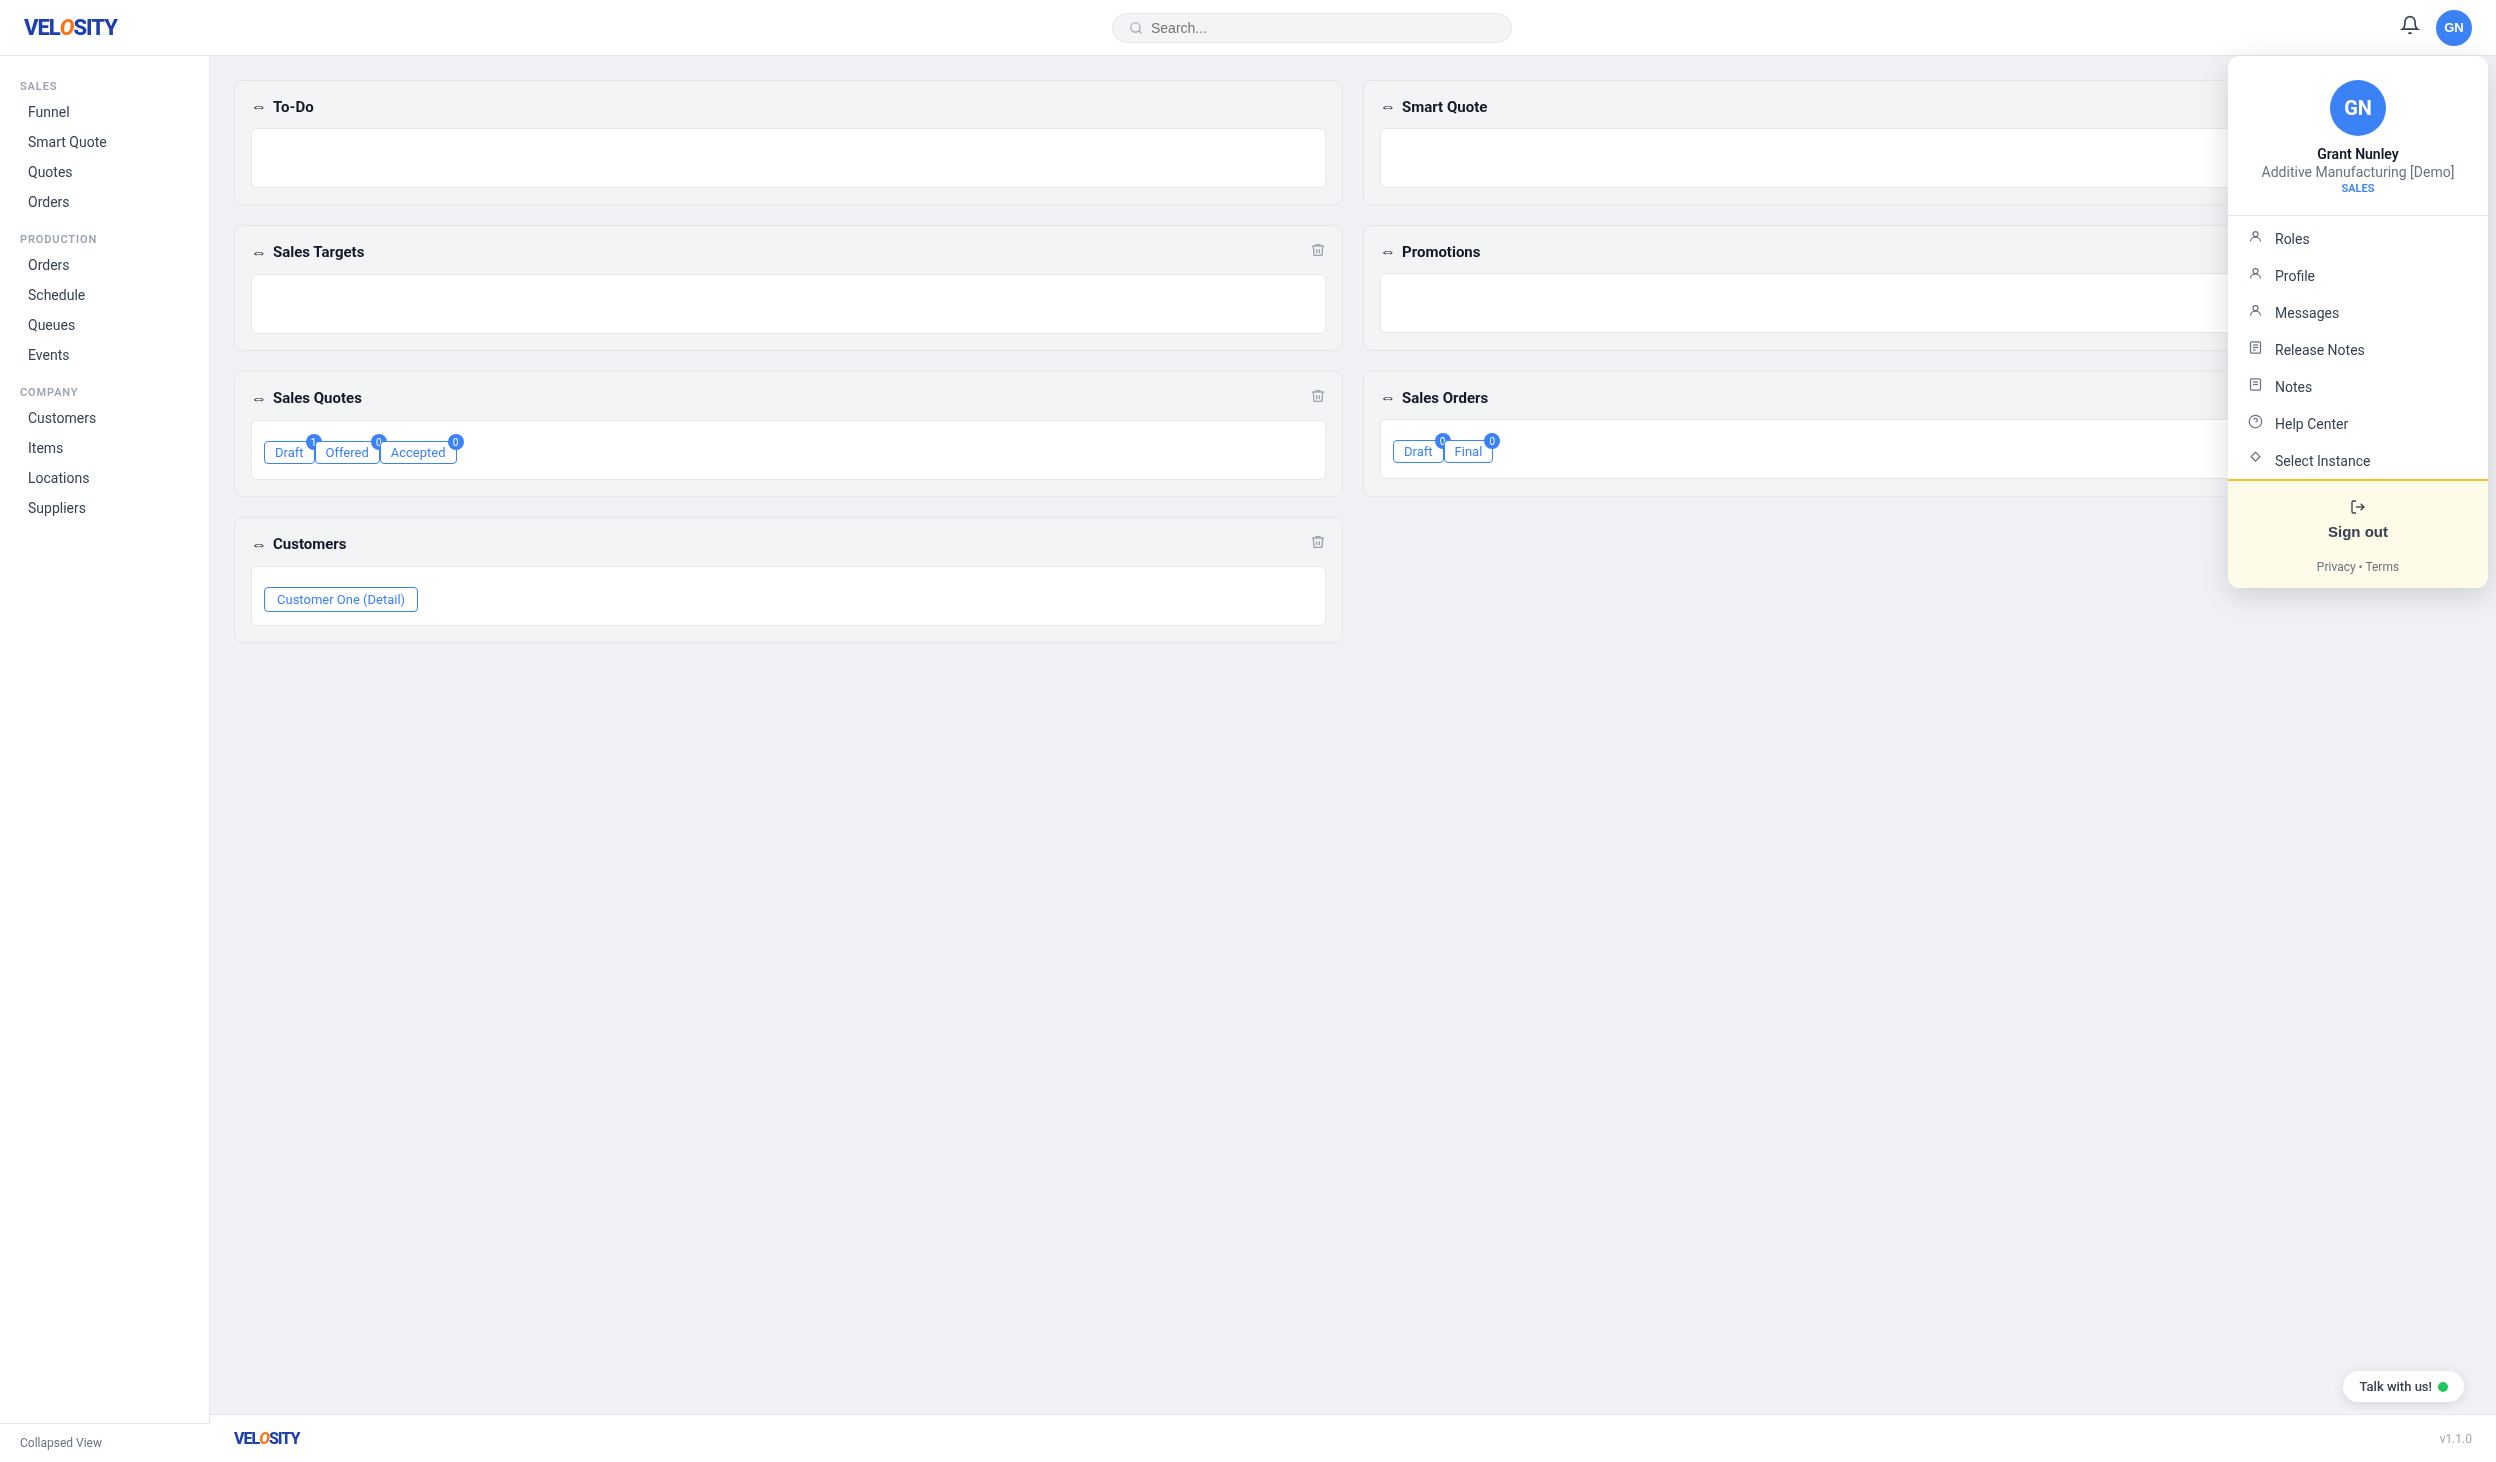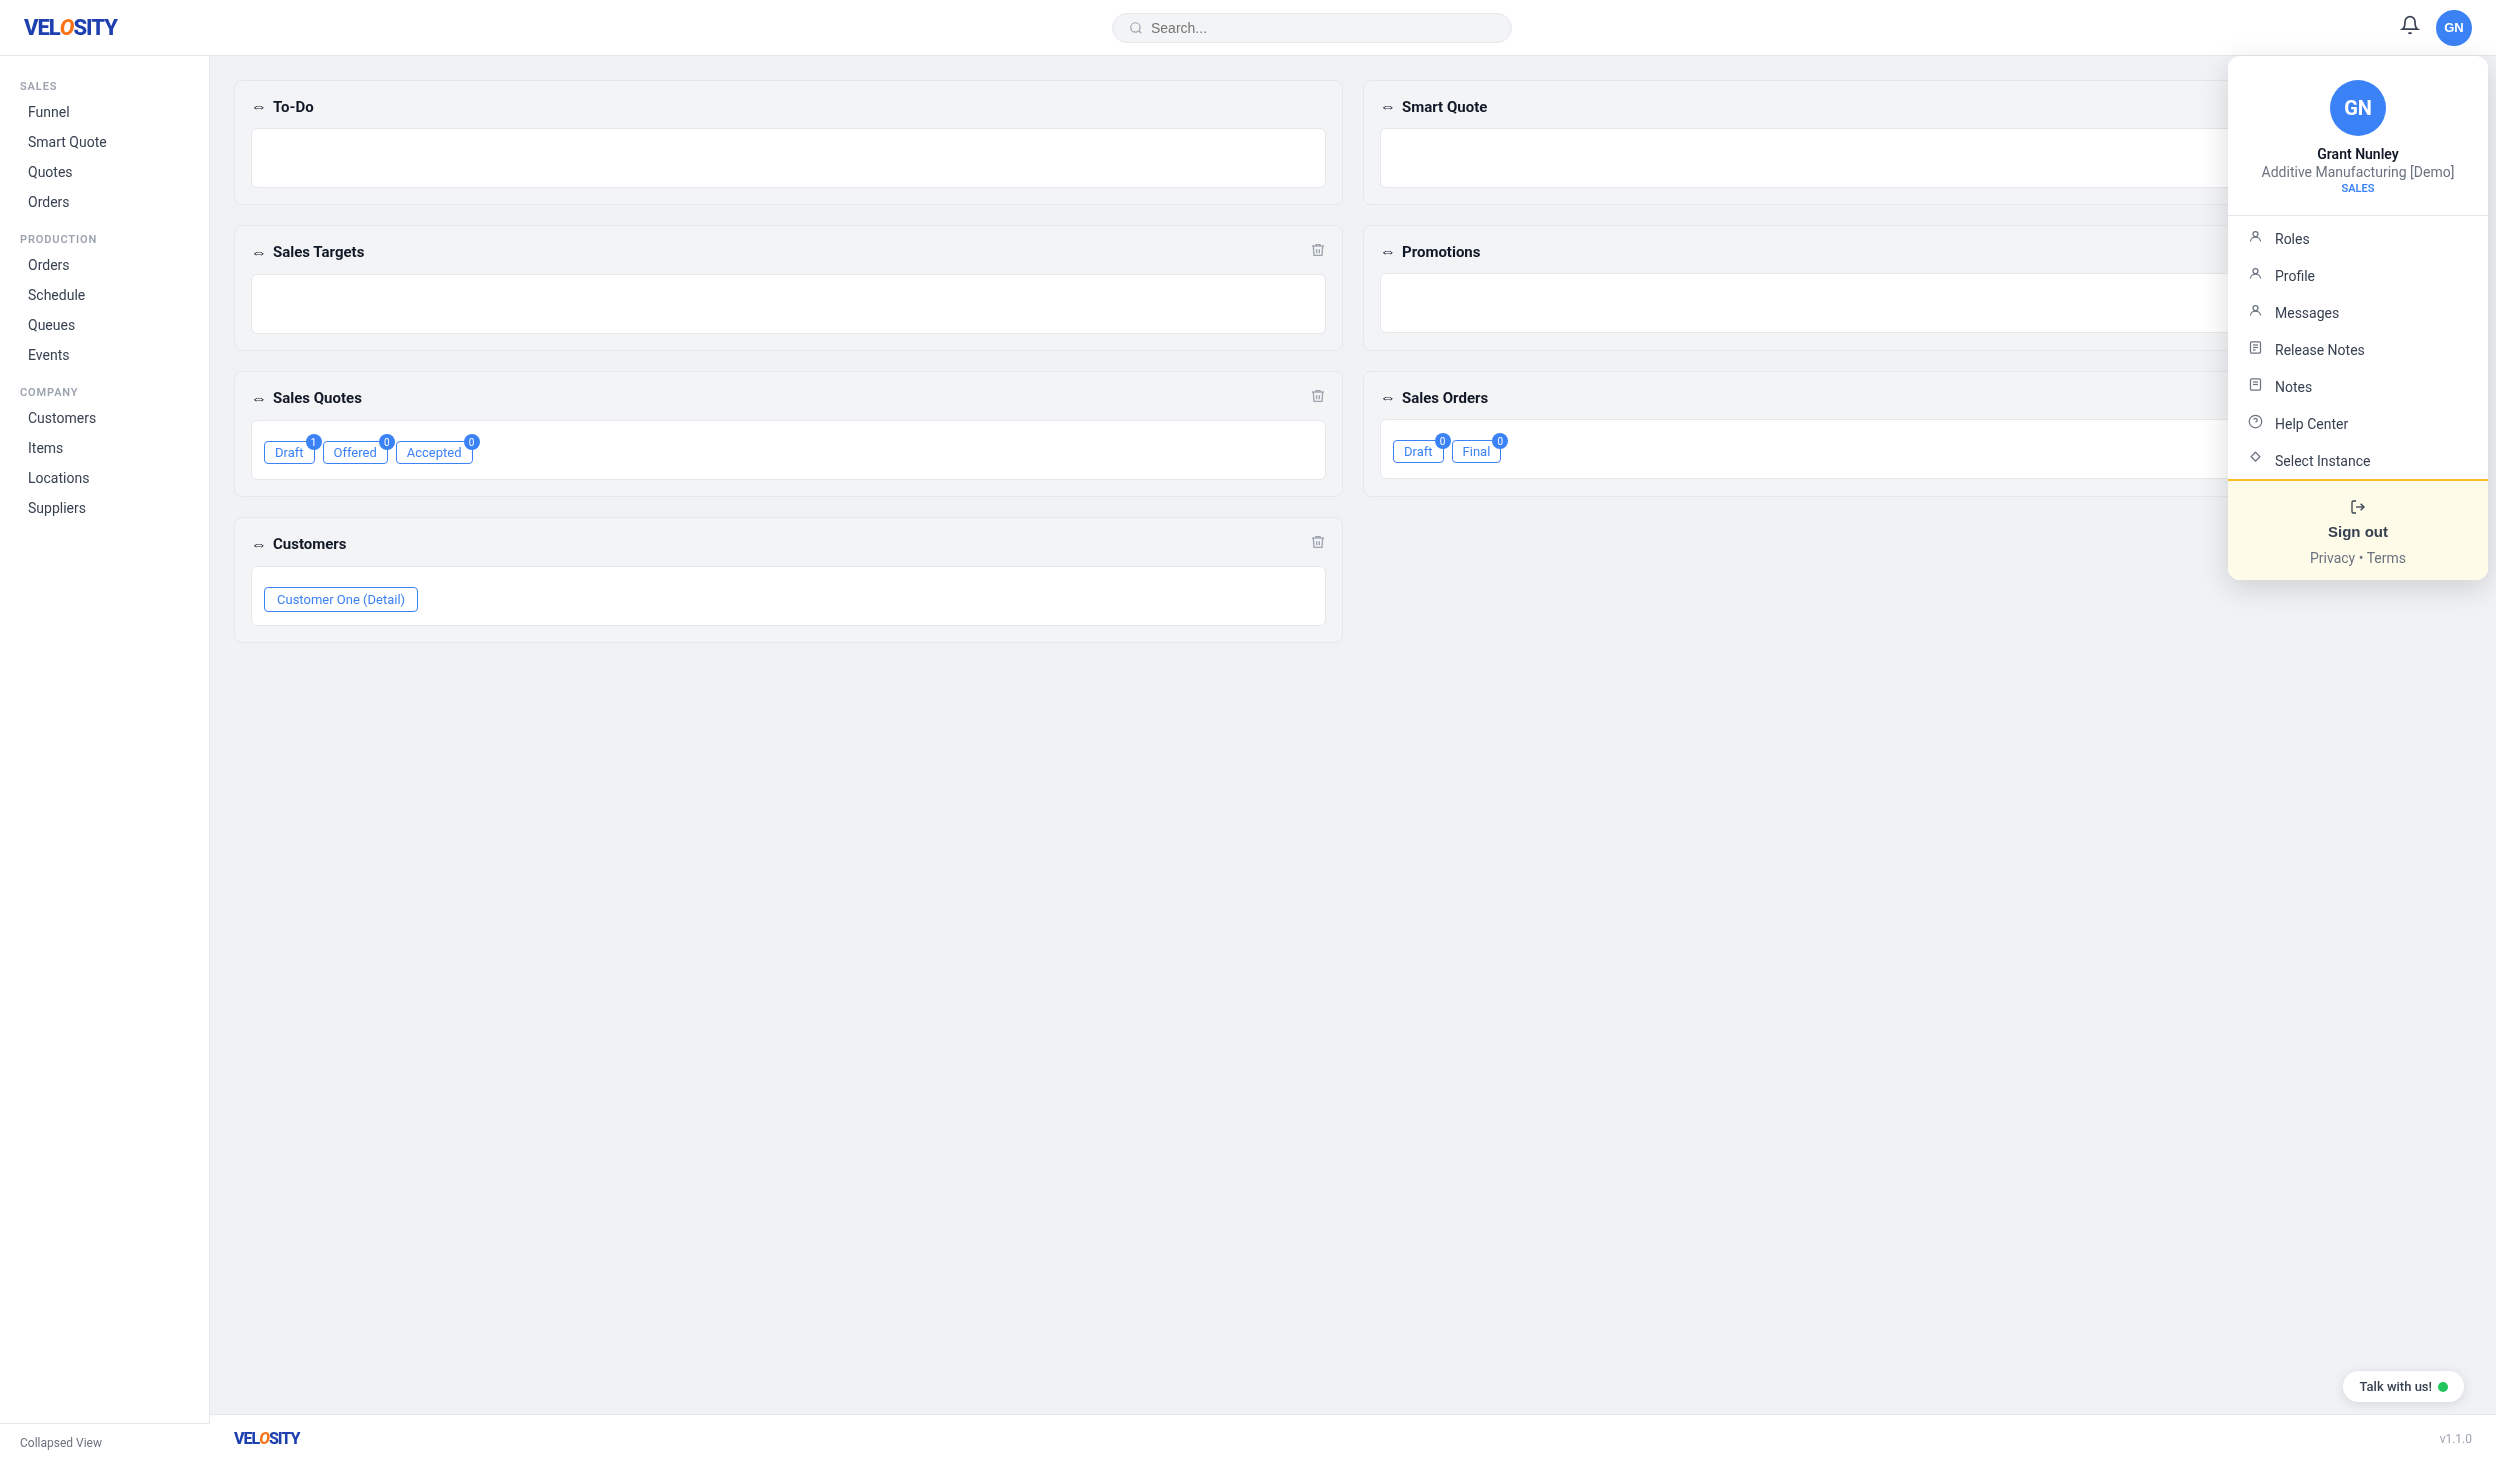--- a/index.html
+++ b/index.html
@@ -68,21 +68,21 @@
     }
     .widget-title {
       display: flex; align-items: center; gap: 6px;
       font-size: 15px; font-weight: 700; color: #111827;
     }
     .widget-delete { background: none; border: none; cursor: pointer; color: #9ca3af; font-size: 16px; }
     .widget-body {
       background: #fff; border-radius: 6px; padding: 12px;
       min-height: 60px; border: 1px solid #e5e7eb;
     }
-    .widget-tags { display: flex; gap: 8px; flex-wrap: wrap; margin-top: 8px; }
+    .widget-tags { display: flex; gap: 0; flex-wrap: wrap; margin-top: 8px; }
     .tag {
       border: 1px solid #3b82f6; border-radius: 4px; padding: 3px 10px;
       font-size: 13px; color: #3b82f6; cursor: pointer; position: relative;
       background: #fff;
     }
     .tag-badge {
       position: absolute; top: -8px; right: -8px;
       background: #3b82f6; color: #fff; border-radius: 50%;
       width: 16px; height: 16px; font-size: 10px;
       display: flex; align-items: center; justify-content: center;
@@ -127,21 +127,21 @@
     }
     .dropdown-item-icon { font-size: 15px; color: #6b7280; }
     .dropdown-signout-section {
       background: #fefce8; border-top: 2px solid #fbbf24; padding: 14px 16px;
     }
     .signout-btn {
       display: flex; align-items: center; justify-content: center; gap: 8px;
       width: 100%; background: none; border: none; cursor: pointer;
       font-size: 15px; font-weight: 600; color: #374151; padding: 4px 0; flex-direction: column;
     }
-    .privacy-terms { text-align: center; font-size: 14px; color: #6b7280; margin-top: 6px; }
+    .privacy-terms { text-align: center; font-size: 12px; color: #6b7280; margin-top: 16px; }
     .privacy-terms a { color: #6b7280; text-decoration: none; }
 
     
     .talk-widget {
       position: fixed; bottom: 60px; right: 32px;
       background: #fff; border-radius: 20px; padding: 8px 16px;
       box-shadow: 0 2px 12px rgba(0,0,0,0.12); font-size: 13px; font-weight: 500;
       color: #374151; display: flex; align-items: center; gap: 6px;
     }
     .talk-dot { width: 10px; height: 10px; border-radius: 50%; background: #22c55e; }

